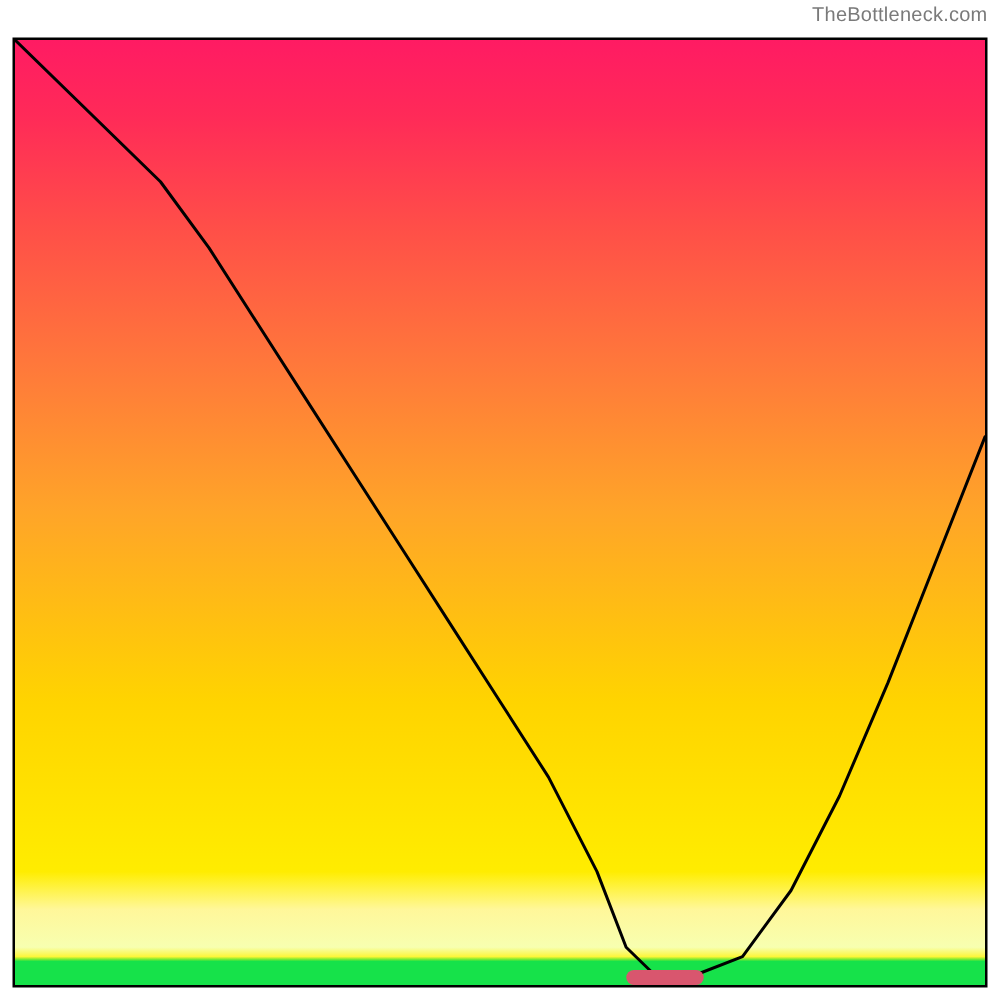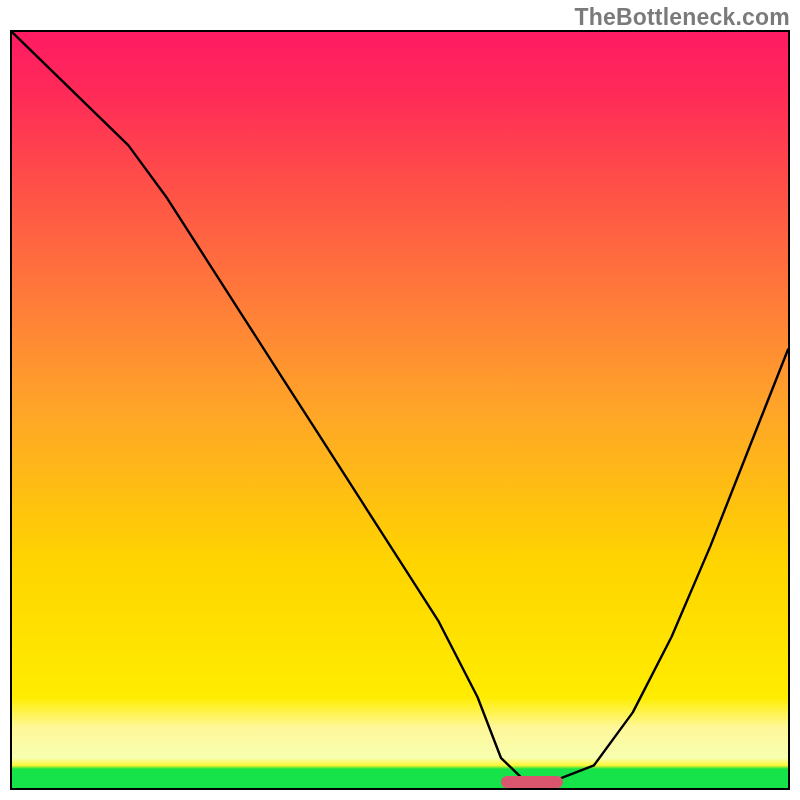--- a/index.html
+++ b/index.html
@@ -13,22 +13,22 @@
   }
   .frame {
     position: relative;
     width: 800px;
     height: 800px;
   }
   .watermark {
     position: absolute;
     top: 4px;
     right: 10px;
-    font-size: 23px;
-    font-weight: 700;
+    font-size: 16px;
+    font-weight: 400;
     color: #7a7a7a;
     letter-spacing: 0.2px;
     text-align: right;
   }
   .plot-box {
     position: absolute;
     left: 10px;
     top: 30px;
     width: 780px;
     height: 760px;

